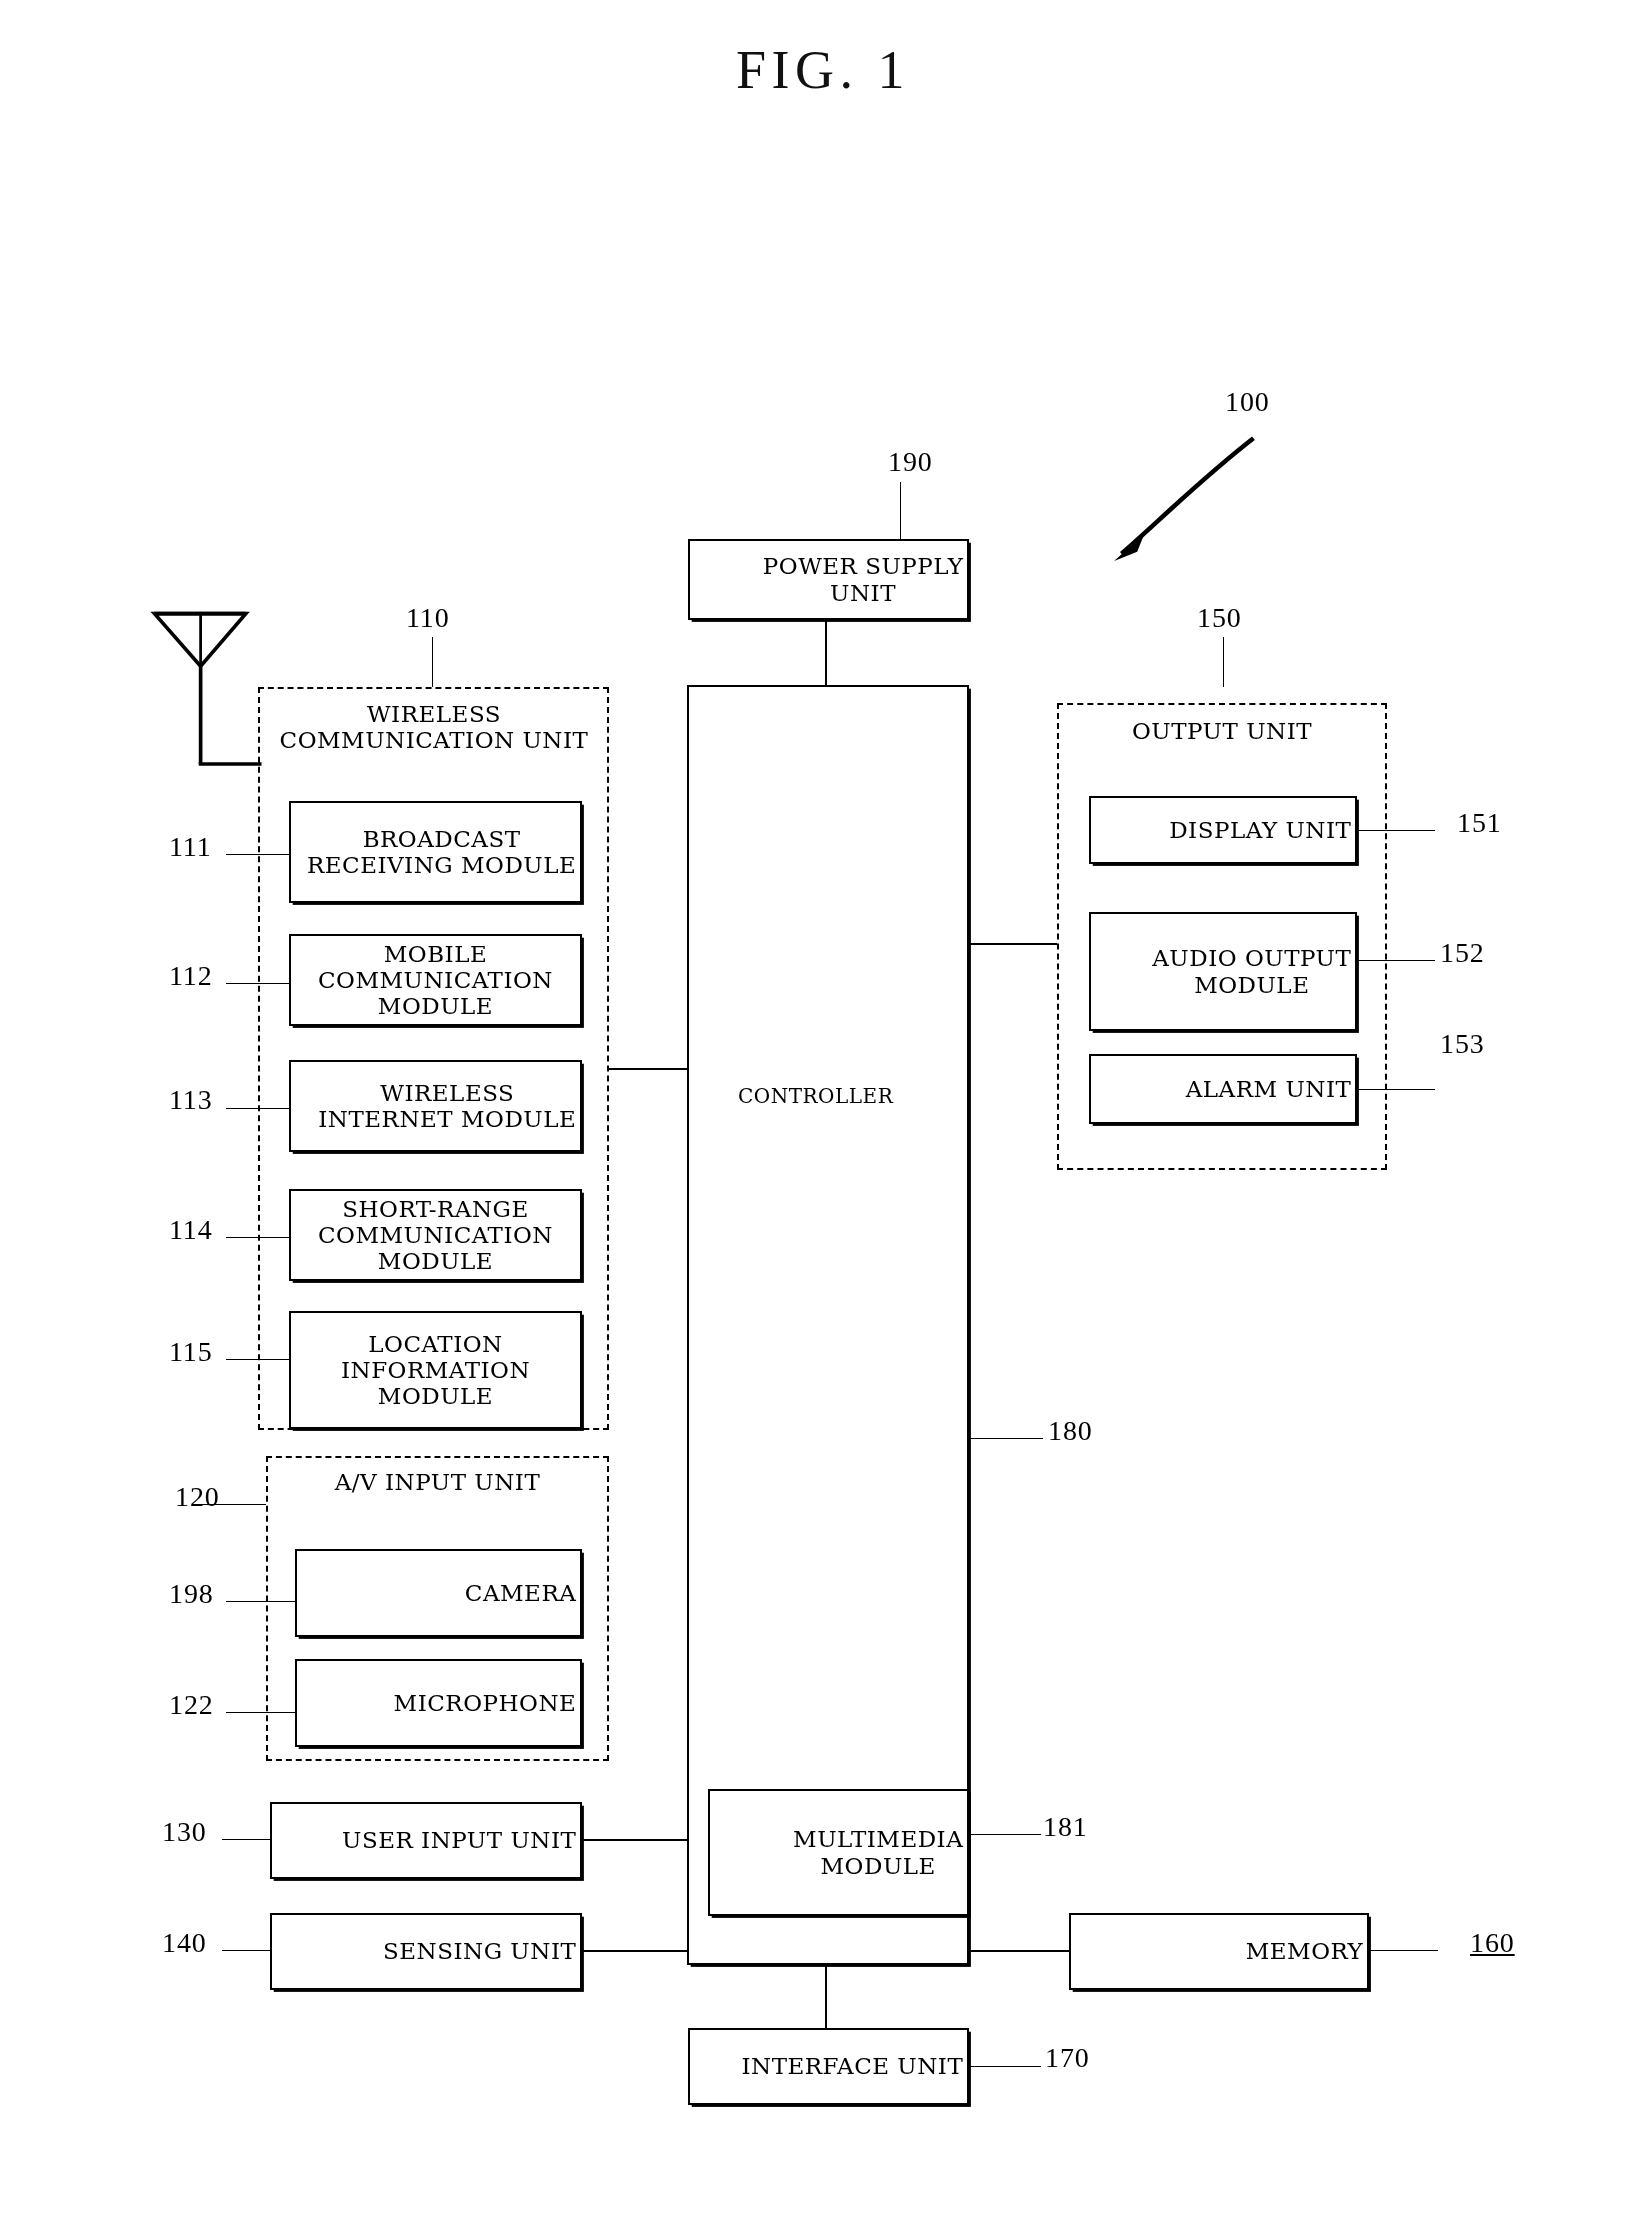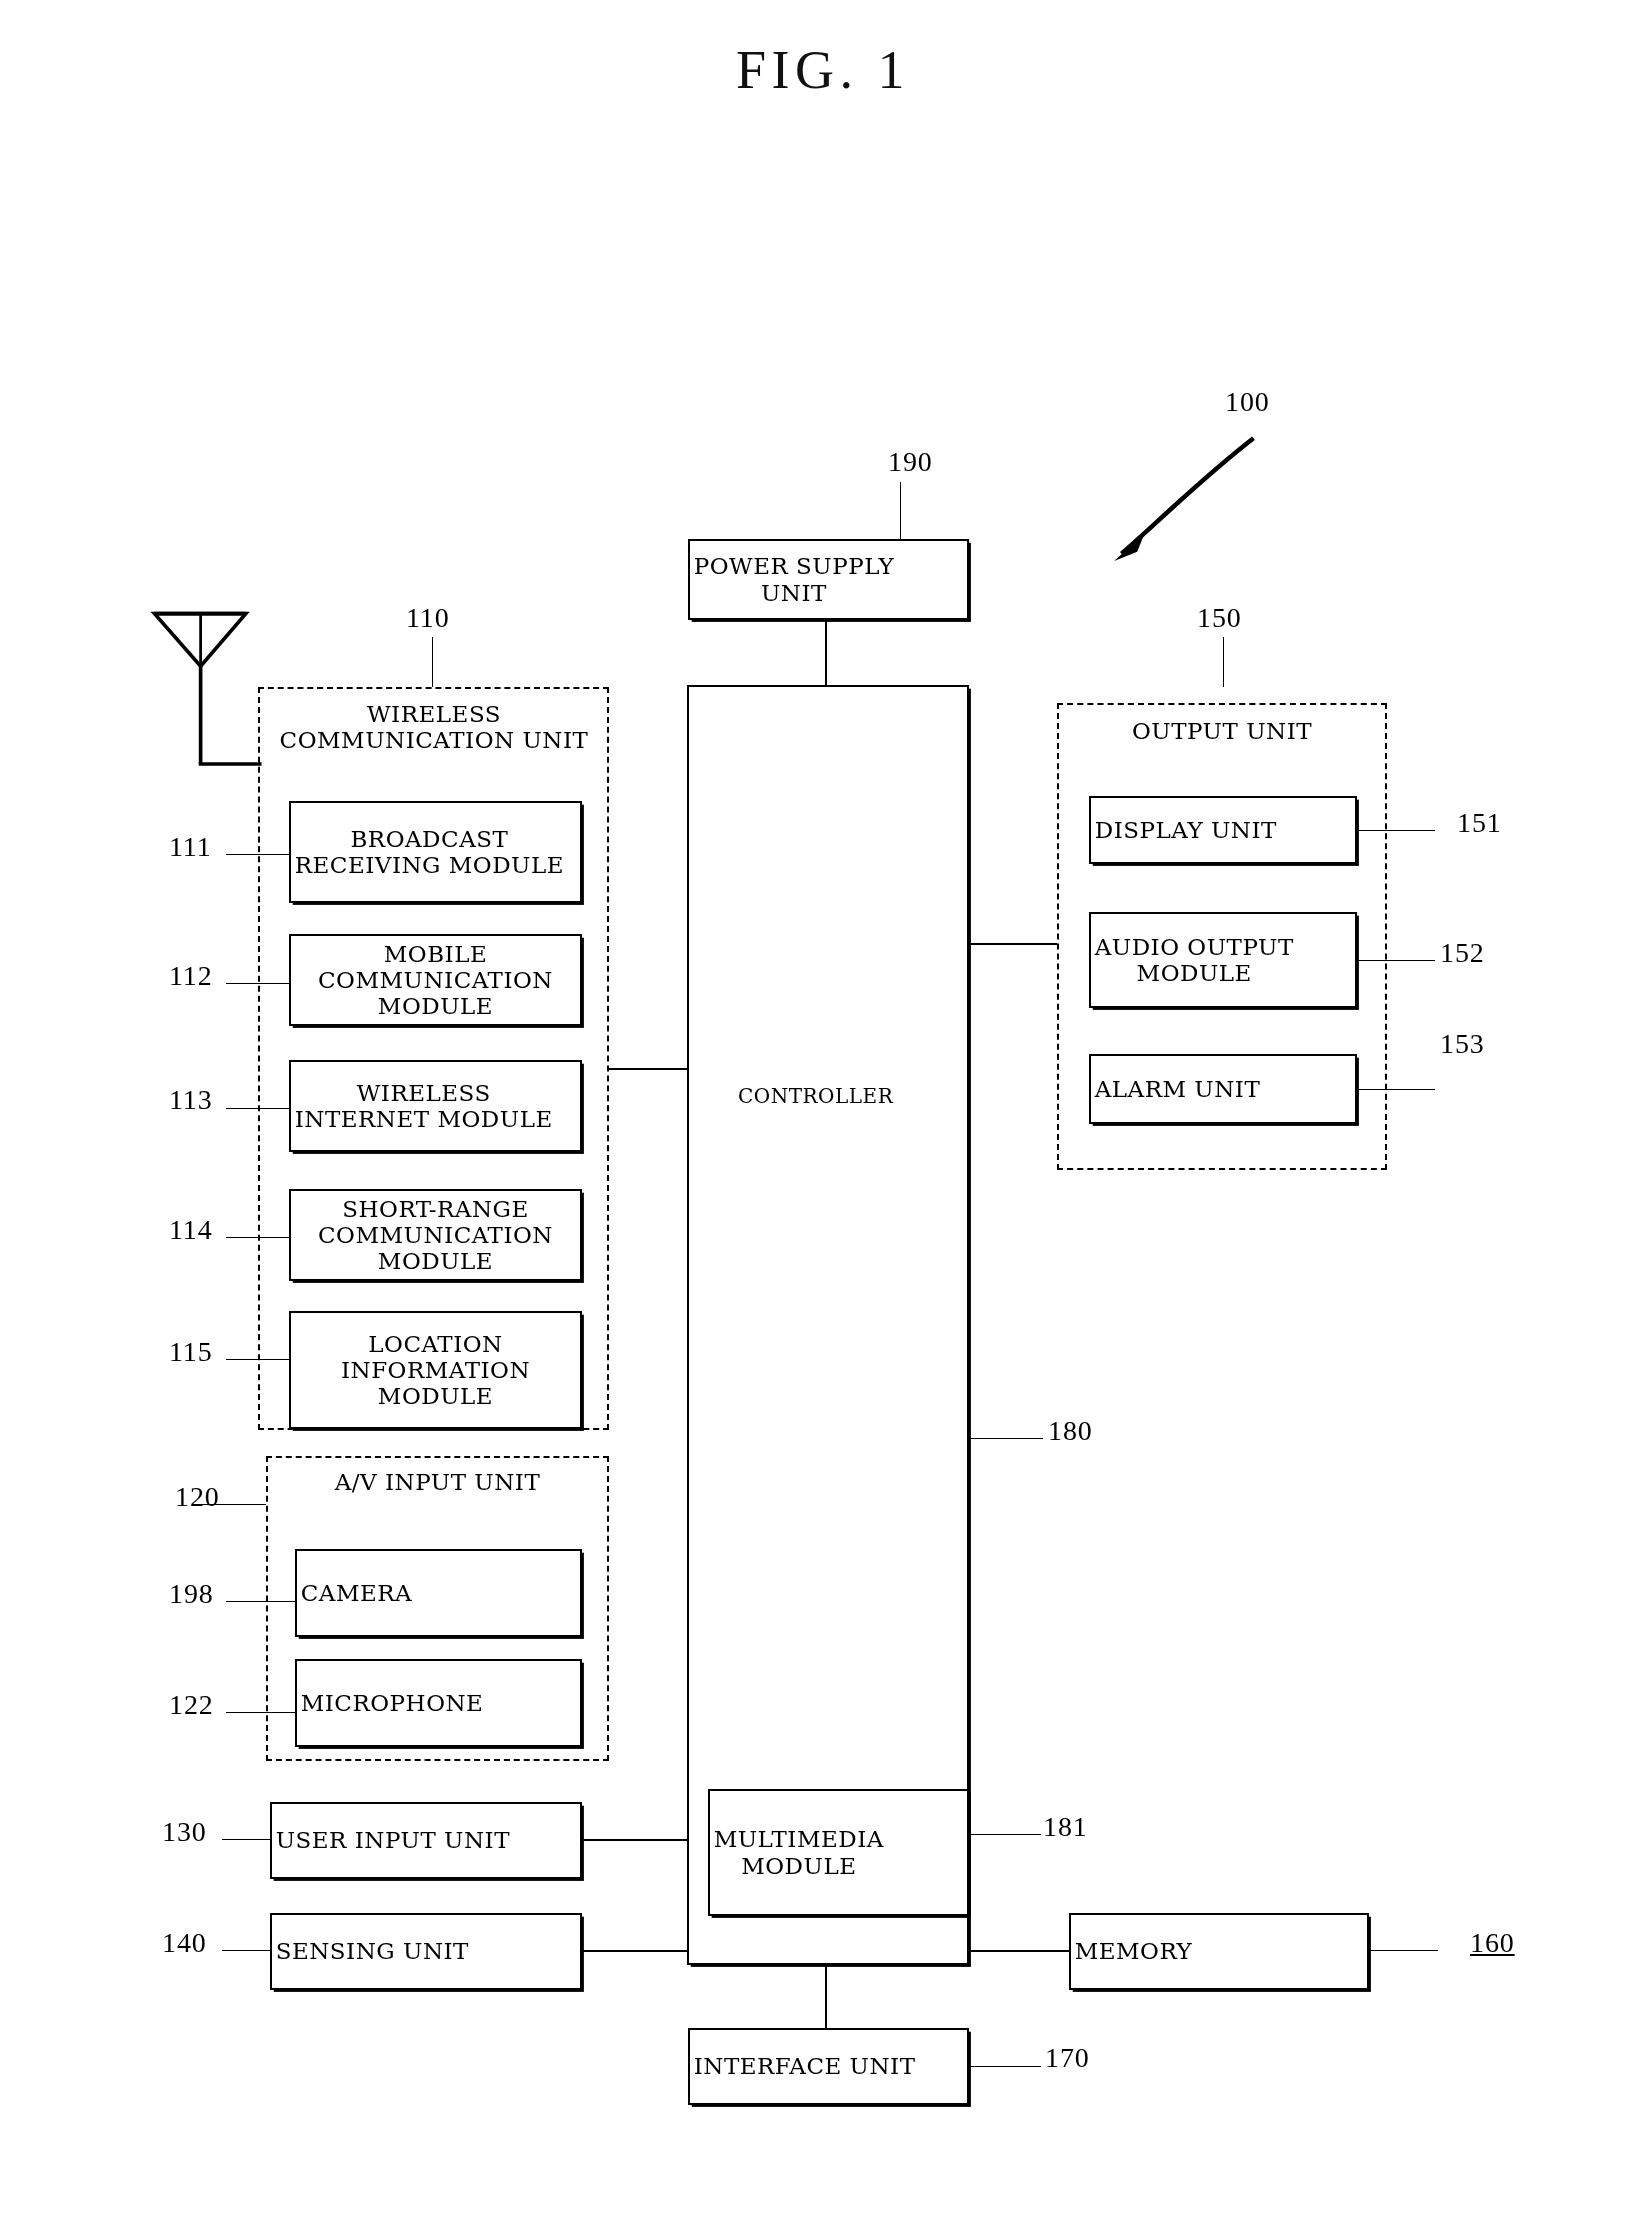--- a/index.html
+++ b/index.html
@@ -28,21 +28,21 @@
     color: #111;
   }
   
   .box {
     position: absolute;
     box-sizing: border-box;
     border: 2.8px solid #000;
     background: #fff;
     display: flex;
     align-items: center;
-    justify-content: flex-start;
+    justify-content: flex-end;
     text-align: center;
     font-family: "DejaVu Serif", serif;
     font-size: 23px;
     line-height: 1.14;
     letter-spacing: 0.5px;
     color: #000;
     box-shadow: 2.8px 2.8px 0 -0.9px #000;
   }
   .box .t { display: block; white-space: pre-line; padding: 0 3.7px; }
   .dashbox {
@@ -220,21 +220,21 @@
   <div class="grouplabel" style="left:1064px; top:718px; width:316px;">OUTPUT UNIT</div>
 
   <div class="hline" style="left:969px; top:943px; width:88px;"></div>
 
   <div class="box" style="left:1089px; top:796px; width:268px; height:68px;">
     <span class="t">DISPLAY UNIT</span>
   </div>
   <div class="lead" style="left:1357px; top:830px; width:78px;"></div>
   <div class="ref" style="left:1440px; top:807px;margin-left:17px;">151</div>
 
-  <div class="box" style="left:1089px; top:912px; width:268px; height:96px;">
+  <div class="box" style="left:1089px; top:912px; width:268px; height:119px;">
     <span class="t">AUDIO OUTPUT
 MODULE</span>
   </div>
   <div class="lead" style="left:1357px; top:960px; width:78px;"></div>
   <div class="ref" style="left:1440px; top:937px;">152</div>
 
   <div class="box" style="left:1089px; top:1054px; width:268px; height:70px;">
     <span class="t">ALARM UNIT</span>
   </div>
   <div class="lead" style="left:1357px; top:1089px; width:78px;"></div>

